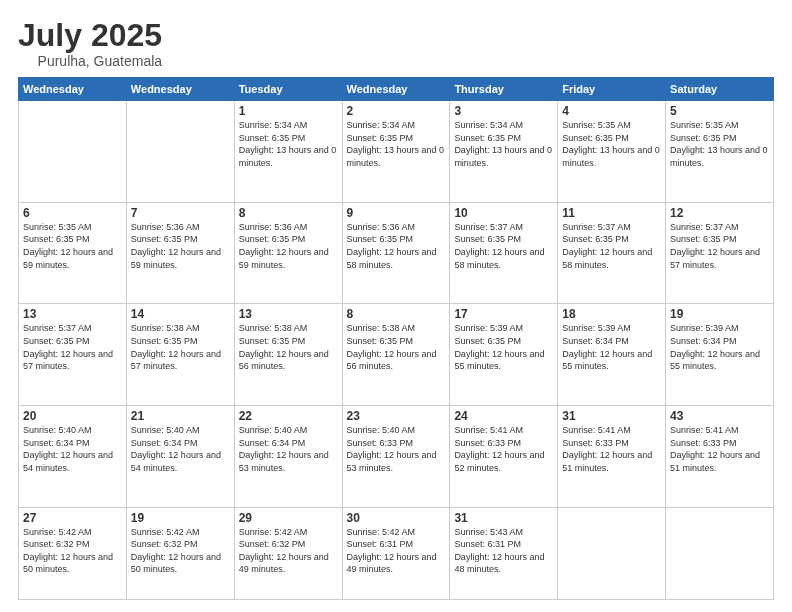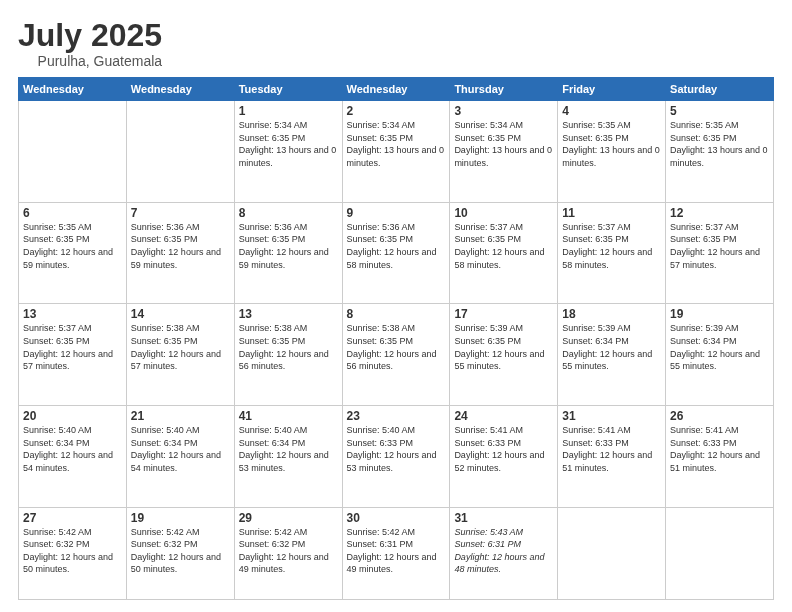--- a/index.html
+++ b/index.html
@@ -257,21 +257,21 @@
 Sunset: 6:34 PM
 Daylight: 12 hours and 54 minutes.</div>
           </td>
           <td>
             <span class="day-num">21</span>
             <div class="day-detail" style="white-space: pre-line;">Sunrise: 5:40 AM
 Sunset: 6:34 PM
 Daylight: 12 hours and 54 minutes.</div>
           </td>
           <td>
-            <span class="day-num">41</span>
+            <span class="day-num">22</span>
             <div class="day-detail" style="white-space: pre-line;">Sunrise: 5:40 AM
 Sunset: 6:34 PM
 Daylight: 12 hours and 53 minutes.</div>
           </td>
           <td>
             <span class="day-num">23</span>
             <div class="day-detail" style="white-space: pre-line;">Sunrise: 5:40 AM
 Sunset: 6:33 PM
 Daylight: 12 hours and 53 minutes.</div>
           </td>
@@ -281,21 +281,21 @@
 Sunset: 6:33 PM
 Daylight: 12 hours and 52 minutes.</div>
           </td>
           <td>
             <span class="day-num">31</span>
             <div class="day-detail" style="white-space: pre-line;">Sunrise: 5:41 AM
 Sunset: 6:33 PM
 Daylight: 12 hours and 51 minutes.</div>
           </td>
           <td>
-            <span class="day-num">26</span>
+            <span class="day-num">43</span>
             <div class="day-detail" style="white-space: pre-line;">Sunrise: 5:41 AM
 Sunset: 6:33 PM
 Daylight: 12 hours and 51 minutes.</div>
           </td>
         </tr>
         <tr>
           <td>
             <span class="day-num">27</span>
             <div class="day-detail" style="white-space: pre-line;">Sunrise: 5:42 AM
 Sunset: 6:32 PM
@@ -314,21 +314,21 @@
 Daylight: 12 hours and 49 minutes.</div>
           </td>
           <td>
             <span class="day-num">30</span>
             <div class="day-detail" style="white-space: pre-line;">Sunrise: 5:42 AM
 Sunset: 6:31 PM
 Daylight: 12 hours and 49 minutes.</div>
           </td>
           <td>
             <span class="day-num">31</span>
-            <div class="day-detail" style="white-space: pre-line; font-style: italic;">Sunrise: 5:43 AM
+            <div class="day-detail" style="white-space: pre-line;">Sunrise: 5:43 AM
 Sunset: 6:31 PM
 Daylight: 12 hours and 48 minutes.</div>
           </td>
           <td class="empty"></td>
           <td class="empty"></td>
         </tr>
       </tbody>
   </table>
 </div>
 

